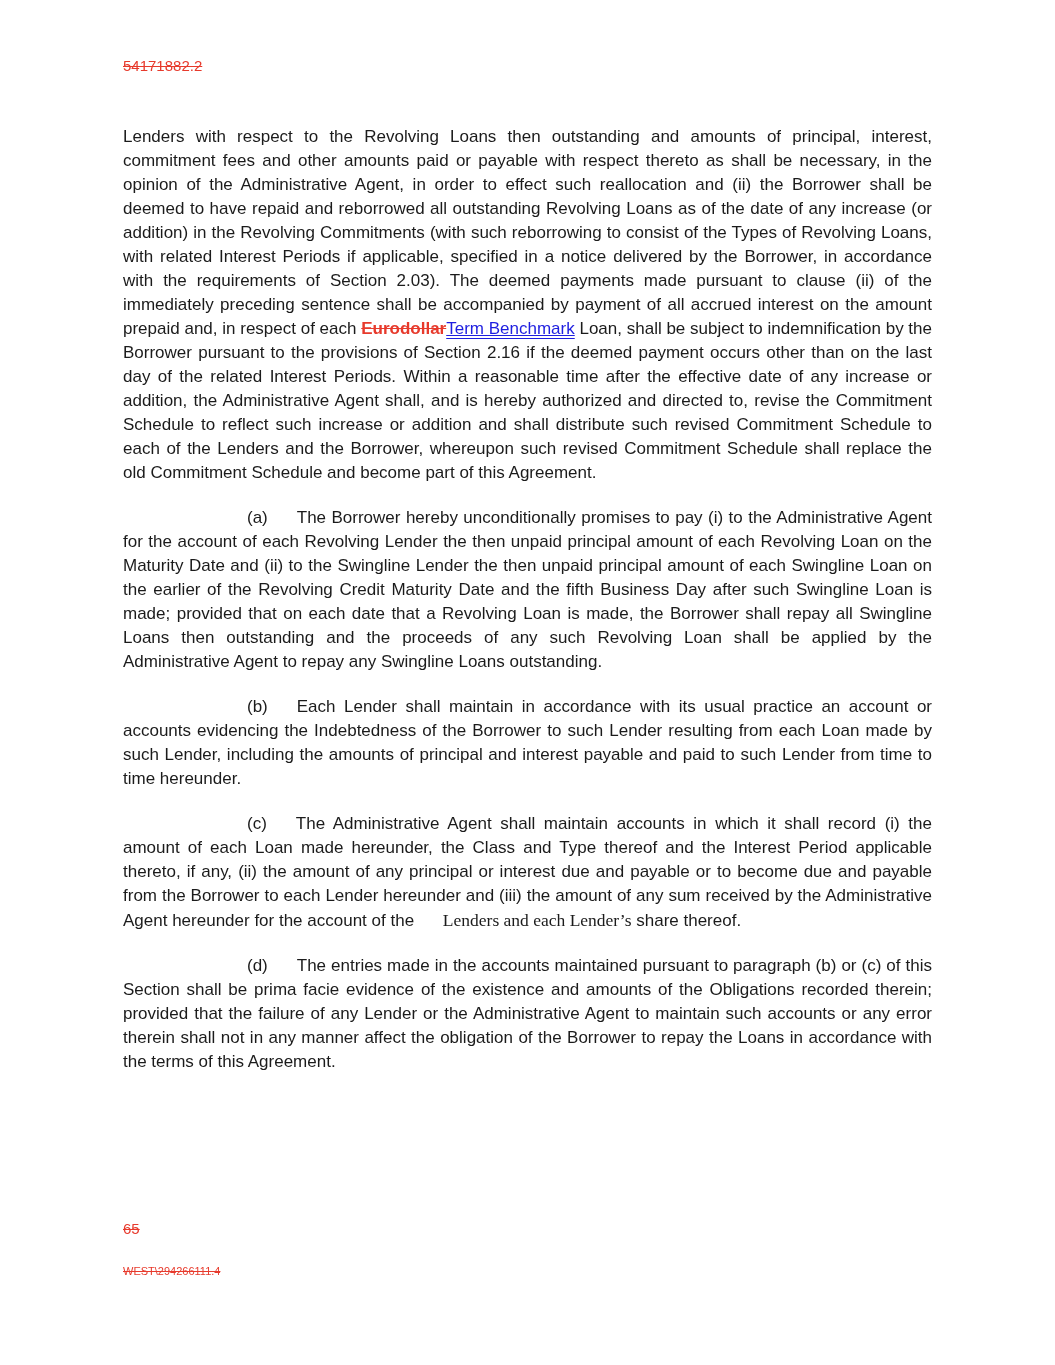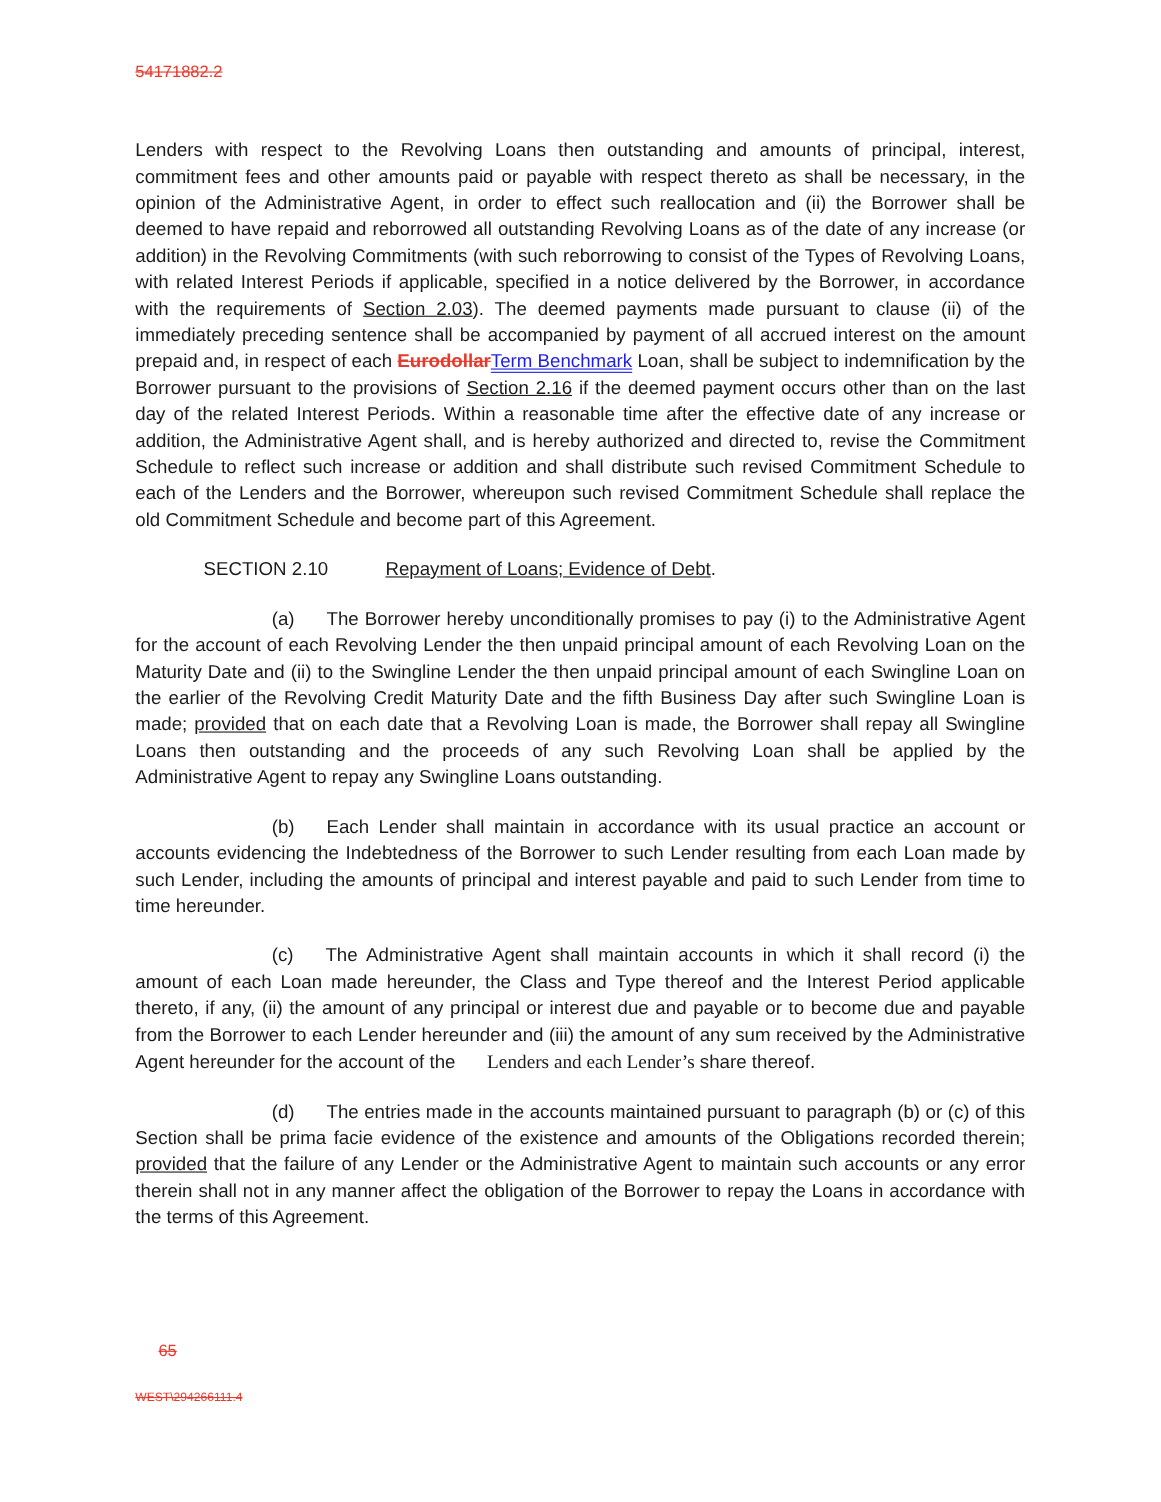--- a/index.html
+++ b/index.html
@@ -45,21 +45,21 @@
   }
   p.para.indent{
     text-indent:124px;
   }
   .tab{
     display:inline-block;
   }
   .tab-heading{width:52px;}
   .tab-label{width:29px;}
   .seg-normal{}
-  .seg-underline{text-decoration:underline;}
+  .seg-underline{}
   .seg-del{
     color:var(--red);
     text-decoration:line-through;
     font-weight:bold;
   }
   .seg-ins{
     color:var(--blue);
     text-decoration:underline;
     text-decoration-style:double;
   }
@@ -70,41 +70,39 @@
   }
   .section-title{text-decoration:underline;}
   .page-number{
     position:absolute;
     left:123px;
     top:1219px;
     font-size:15px;
     line-height:20px;
     color:var(--red);
     text-decoration:line-through;
-    margin-left:21px;
   }
   .footer-id{
     position:absolute;
     left:123px;
     top:1261px;
     font-size:11px;
     line-height:20px;
     color:var(--red);
     text-decoration:line-through;
   }
 </style>
 </head>
 <body>
 
 <div class="page">
   <div class="doc-id">54171882.2</div>
 
   <div class="doc-body">
       <p class="para"><span class="seg-normal">Lenders with respect to the Revolving Loans then outstanding and amounts of principal, interest, commitment fees and other amounts paid or payable with respect thereto as shall be necessary, in the opinion of the Administrative Agent, in order to effect such reallocation and (ii) the Borrower shall be deemed to have repaid and reborrowed all outstanding Revolving Loans as of the date of any increase (or addition) in the Revolving Commitments (with such reborrowing to consist of the Types of Revolving Loans, with related Interest Periods if applicable, specified in a notice delivered by the Borrower, in accordance with the requirements of </span><span class="seg-underline">Section 2.03</span><span class="seg-normal">).  The deemed payments made pursuant to clause (ii) of the immediately preceding sentence shall be accompanied by payment of all accrued interest on the amount prepaid and, in respect of each </span><span class="seg-del">Eurodollar</span><span class="seg-ins">Term Benchmark</span><span class="seg-normal"> Loan, shall be subject to indemnification by the Borrower pursuant to the provisions of </span><span class="seg-underline">Section 2.16</span><span class="seg-normal"> if the deemed payment occurs other than on the last day of the related Interest Periods.  Within a reasonable time after the effective date of any increase or addition, the Administrative Agent shall, and is hereby authorized and directed to, revise the Commitment Schedule to reflect such increase or addition and shall distribute such revised Commitment Schedule to each of the Lenders and the Borrower, whereupon such revised Commitment Schedule shall replace the old Commitment Schedule and become part of this Agreement.</span></p>
-      <p class="para heading"><span class="seg-normal">SECTION 2.10</span><span class="tab tab-heading"></span><span class="section-title">Repayment of Loans; Evidence of Debt</span><span class="seg-normal">.</span></p>
       <p class="para indent"><span class="seg-normal">(a)</span><span class="tab tab-label"></span><span class="seg-normal">The Borrower hereby unconditionally promises to pay (i) to the Administrative Agent for the account of each Revolving Lender the then unpaid principal amount of each Revolving Loan on the Maturity Date and (ii) to the Swingline Lender the then unpaid principal amount of each Swingline Loan on the earlier of the Revolving Credit Maturity Date and the fifth Business Day after such Swingline Loan is made; </span><span class="seg-underline">provided</span><span class="seg-normal"> that on each date that a Revolving Loan is made, the Borrower shall repay all Swingline Loans then outstanding and the proceeds of any such Revolving Loan shall be applied by the Administrative Agent to repay any Swingline Loans outstanding.</span></p>
       <p class="para indent"><span class="seg-normal">(b)</span><span class="tab tab-label"></span><span class="seg-normal">Each Lender shall maintain in accordance with its usual practice an account or accounts evidencing the Indebtedness of the Borrower to such Lender resulting from each Loan made by such Lender, including the amounts of principal and interest payable and paid to such Lender from time to time hereunder.</span></p>
       <p class="para indent"><span class="seg-normal">(c)</span><span class="tab tab-label"></span><span class="seg-normal">The Administrative Agent shall maintain accounts in which it shall record (i) the amount of each Loan made hereunder, the Class and Type thereof and the Interest Period applicable thereto, if any, (ii) the amount of any principal or interest due and payable or to become due and payable from the Borrower to each Lender hereunder and (iii) the amount of any sum received by the Administrative Agent hereunder for the account of the </span><span class="seg-serif">Lenders and each Lender’s</span><span class="seg-normal"> share thereof.</span></p>
       <p class="para indent"><span class="seg-normal">(d)</span><span class="tab tab-label"></span><span class="seg-normal">The entries made in the accounts maintained pursuant to paragraph (b) or (c) of this Section shall be prima facie evidence of the existence and amounts of the Obligations recorded therein; </span><span class="seg-underline">provided</span><span class="seg-normal"> that the failure of any Lender or the Administrative Agent to maintain such accounts or any error therein shall not in any manner affect the obligation of the Borrower to repay the Loans in accordance with the terms of this Agreement.</span></p>
     </div>
 
   <div class="page-number">65</div>
 
   <div class="footer-id">WEST\294266111.4</div>
 </div>

